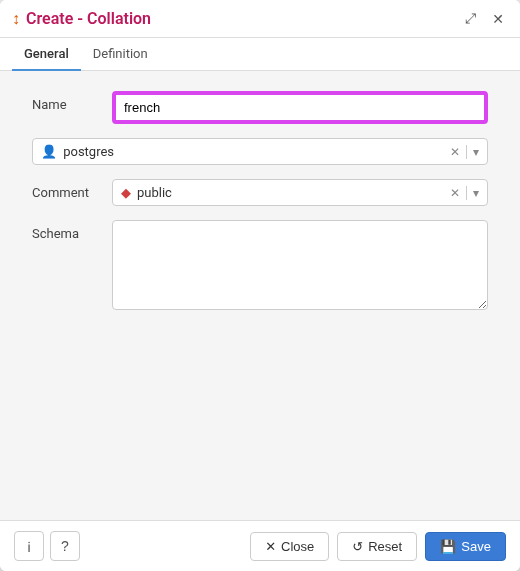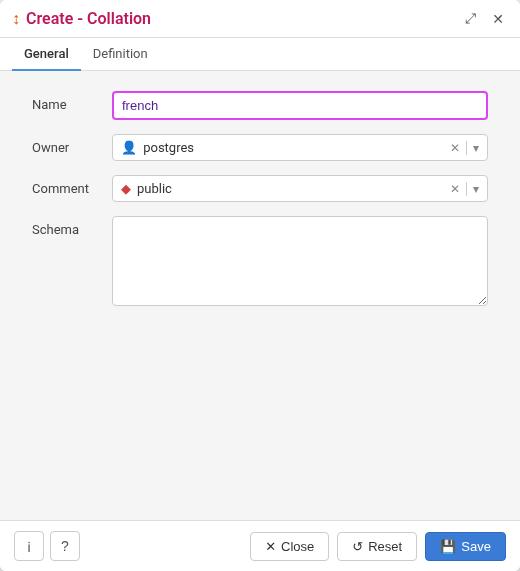--- a/index.html
+++ b/index.html
@@ -94,25 +94,25 @@
       padding-top: 6px;
       color: #444;
       font-size: 13px;
     }
     .form-control {
       flex: 1;
     }
     .text-input {
       width: 100%;
       padding: 5px 8px;
-      border: 2px solid #d946ef;
-      border-radius: 4px;
-      font-size: 13px;
-      background: #fff;
-      color: #4c1d95;
+      border: 4px solid #d946ef;
+      border-radius: 4px;
+      font-size: 13px;
+      background: #fff;
+      color: #000000;
       outline: none;
     }
     .select-control {
       width: 100%;
       padding: 5px 8px;
       border: 1px solid #ccc;
       border-radius: 4px;
       font-size: 13px;
       background: #fff;
       color: #333;
@@ -239,21 +239,20 @@
   <div class="content">
 
     <div class="form-row">
       <div class="form-label">Name</div>
       <div class="form-control">
         <input type="text" class="text-input" value="french" style="">
       </div>
     </div>
 
     <div class="form-row">
-      <div class="form-label">Owner</div>
       <div class="form-control">
         <div class="select-control">
           <div class="select-left">
             <span class="owner-icon">👤</span>
             <span>postgres</span>
           </div>
           <div class="select-actions">
             <span style="cursor:pointer;font-size:12px;">✕</span>
             <div class="select-divider"></div>
             <span style="cursor:pointer;font-size:12px;">▾</span>

